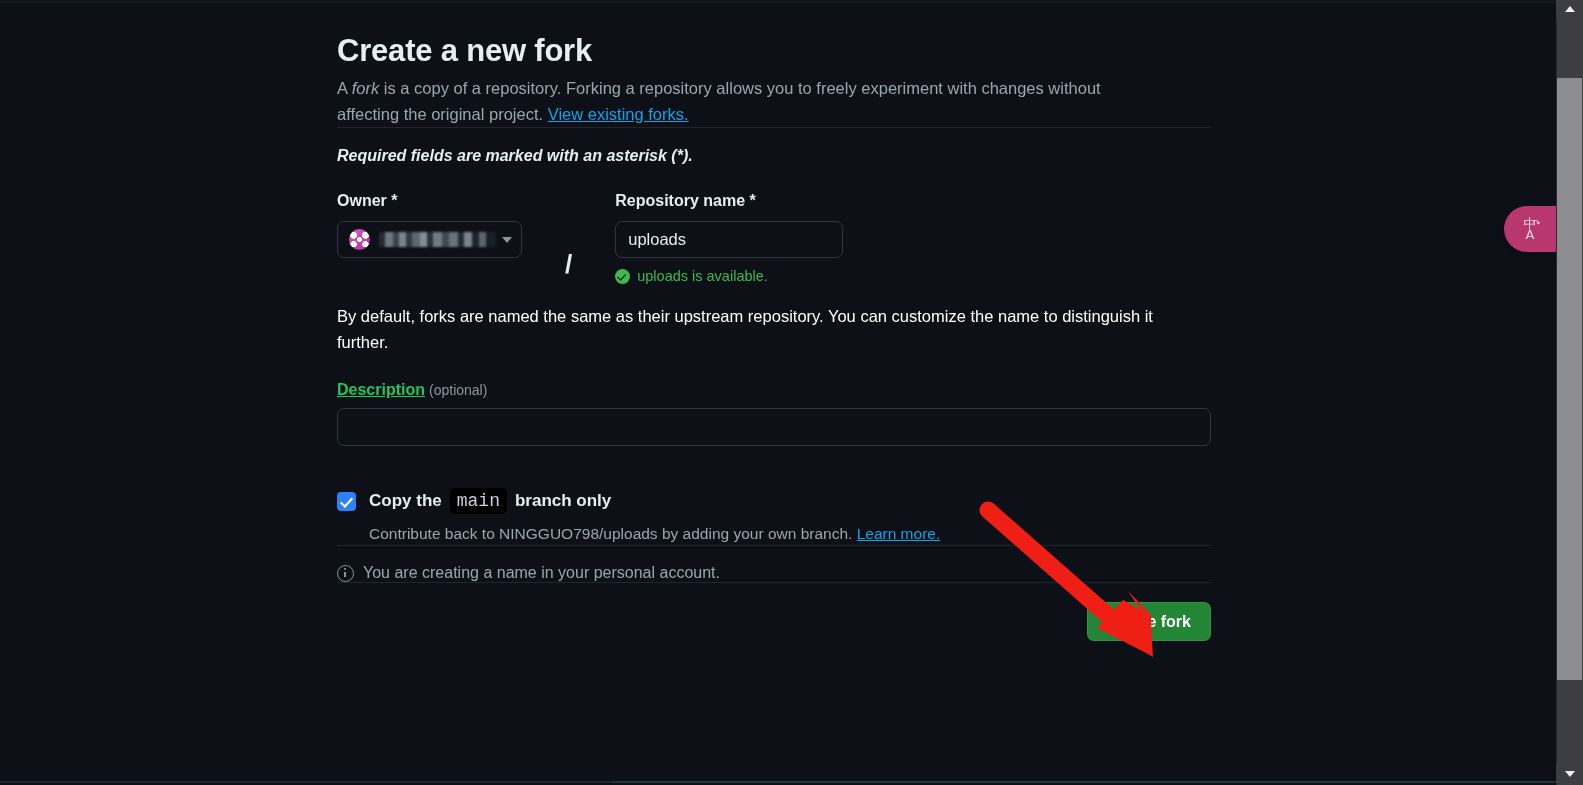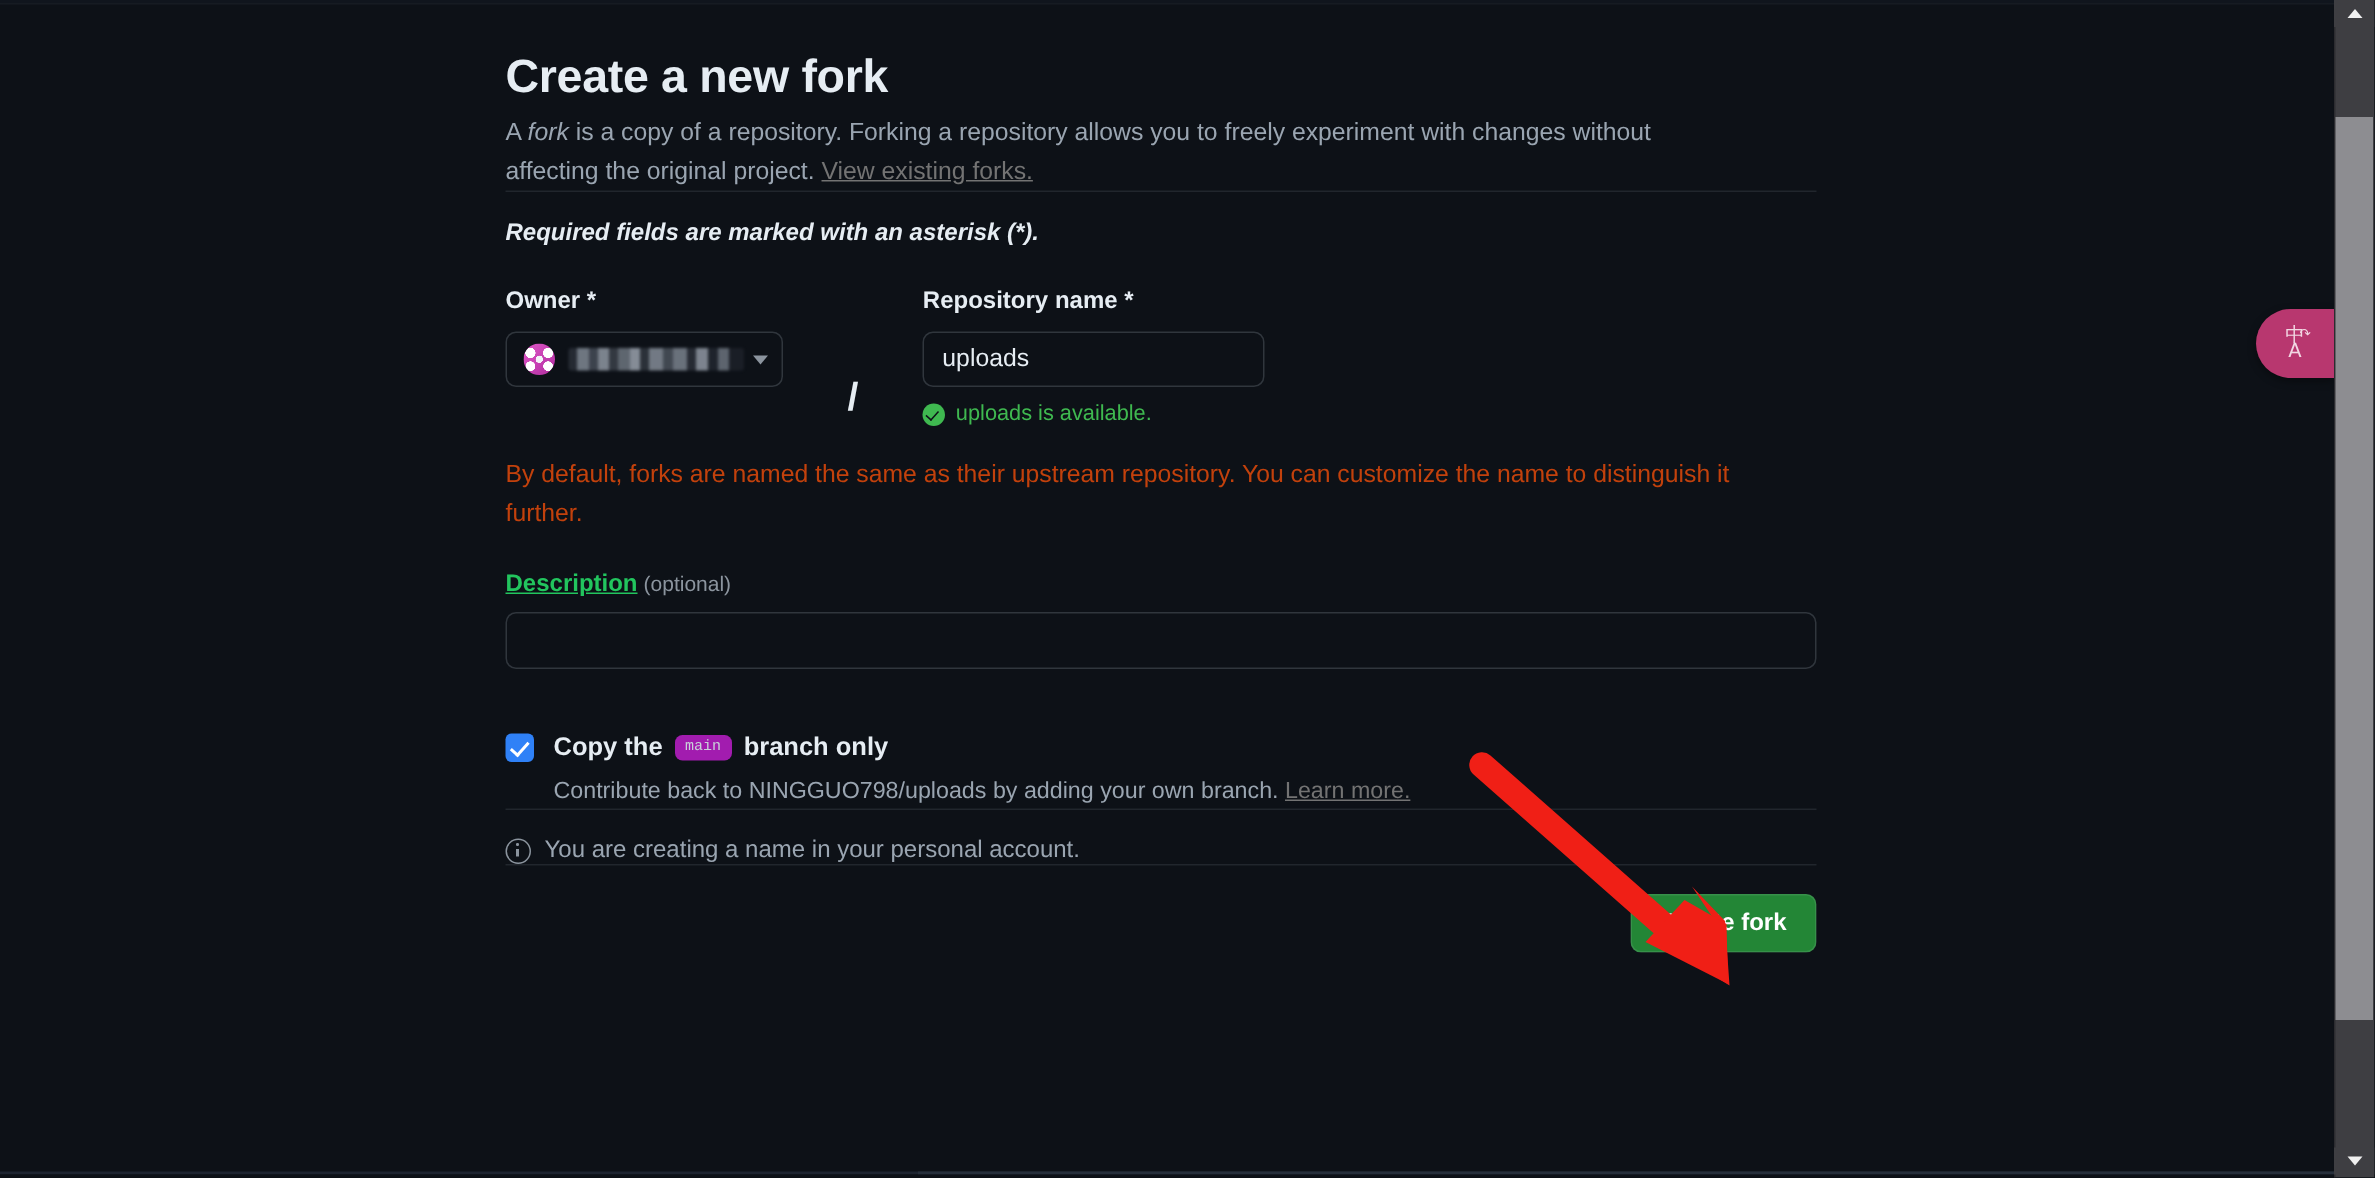--- a/index.html
+++ b/index.html
@@ -68,21 +68,21 @@
 
   p.intro {
     margin: 2px 0 0 0;
     font-size: 16.5px;
     line-height: 26px;
     color: #9aa5b1;
     max-width: 830px;
   }
   p.intro em { font-style: italic; }
   a.link {
-    color: #737373;
+    color: #0ea5e9;
     text-decoration: underline;
   }
 
   hr.divider {
     border: 0;
     border-top: 1px solid #21262d;
     margin: 0;
     width: 874px;
   }
   .divider-1 { margin-top: 24px; }
@@ -219,21 +219,21 @@
     width: 4px; height: 7px;
     border: solid #0d1117;
     border-width: 0 1.8px 1.8px 0;
     transform: rotate(42deg);
   }
 
   p.default-note {
     margin: 19px 0 0 0;
     font-size: 16.5px;
     line-height: 26px;
-    color: #c2410c;
+    color: #ffffff;
     max-width: 870px;
   }
 
   .desc-block { margin-top: 26px; }
   .desc-label {
     font-size: 16px;
     font-weight: 700;
     color: #22c55e;
     text-decoration: underline;
   }
@@ -286,24 +286,24 @@
     margin-left: 13px;
     font-size: 17px;
     font-weight: 700;
     color: #e6edf3;
     display: flex;
     align-items: center;
     gap: 8px;
   }
   code.branch-chip {
     font-family: "Liberation Mono", monospace;
-    font-size: 10px;
+    font-size: 18px;
     font-weight: 400;
     color: #c9d1d9;
-    background: #a21caf;
+    background: #000000;
     border-radius: 5px;
     padding: 3px 7px;
   }
   .copy-sub {
     margin: 9px 0 0 32px;
     font-size: 15.5px;
     color: #9aa5b1;
     line-height: 22px;
   }
   .divider-2 { margin-top: 22px; }

